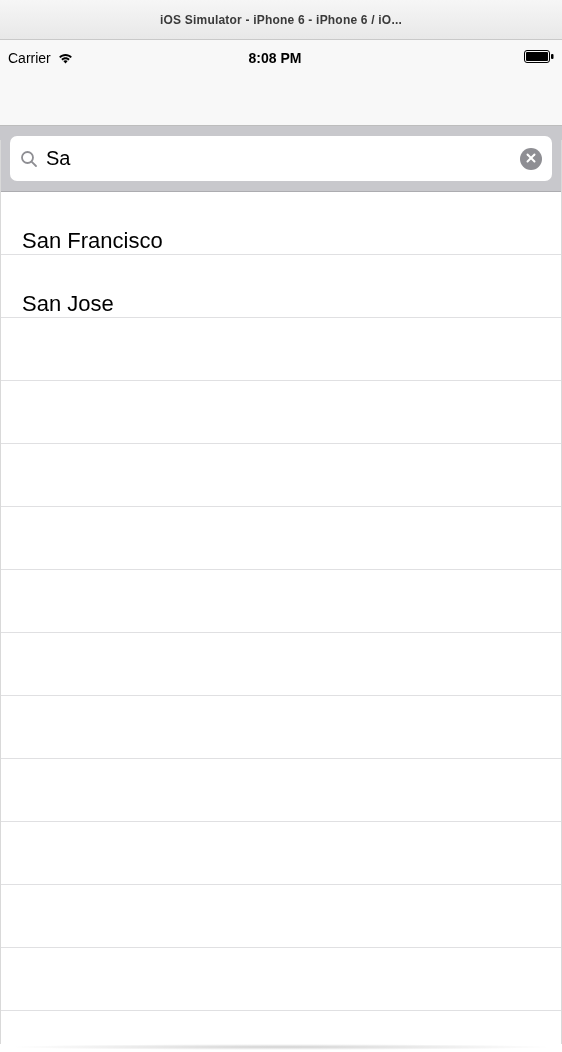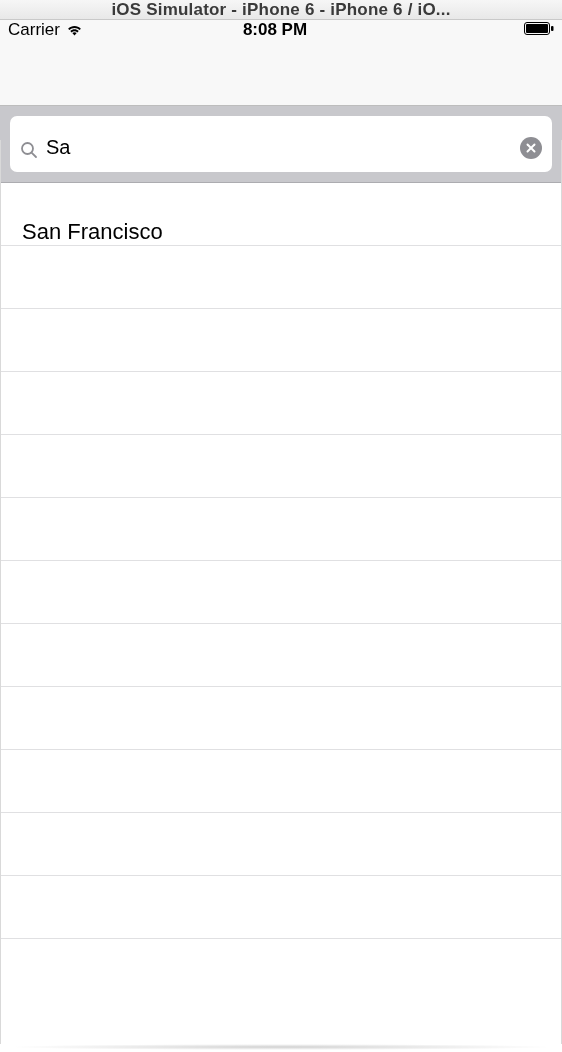--- a/index.html
+++ b/index.html
@@ -5,39 +5,39 @@
     * { box-sizing: border-box; margin: 0; padding: 0; }
     body {
       font-family: -apple-system, "Helvetica Neue", Helvetica, Arial, sans-serif;
       background: #fff;
       width: 562px;
       height: 1052px;
       overflow: hidden;
       position: relative;
     }
     .window-titlebar {
-      height: 20px;
+      height: 40px;
       background: linear-gradient(to bottom, #f6f6f6 0%, #e8e8e8 100%);
       border-bottom: 1px solid #c9c9c9;
       display: flex;
       align-items: center;
       justify-content: center;
-      font-size: 17px;
+      font-size: 12px;
       font-weight: 600;
       color: #3a3a3a;
       letter-spacing: 0.2px;
     }
     .status-bar {
       height: 26px;
       background: #f8f8f8;
       display: flex;
-      align-items: flex-start;
+      align-items: flex-end;
       justify-content: space-between;
       padding: 0 8px;
-      font-size: 17px;
+      font-size: 14px;
       font-weight: 500;
       color: #000;
     }
     .status-left { display: flex; align-items: center; gap: 6px; }
     .wifi-icon { display: inline-flex; }
     .status-center {
       position: absolute;
       left: 0; right: 12px;
       text-align: center;
       font-weight: 600;
@@ -50,23 +50,23 @@
       border-bottom: 1px solid #bdbdbd;
     }
     .search-wrap {
       background: #c8c8cc;
       padding: 10px 10px;
       border-bottom: 1px solid #acacb0;
     }
     .search-field {
       background: #fff;
       border-radius: 7px;
-      height: 56px;
+      height: 45px;
       display: flex;
-      align-items: flex-end;
+      align-items: center;
       padding: 13px 10px;
       gap: 8px;
     }
     .search-icon { color: #8e8e93; display: inline-flex; flex-shrink: 0; }
     .search-input {
       flex: 1;
       border: none;
       outline: none;
       font-size: 20px;
       font-weight: 400;
@@ -168,20 +168,23 @@
         </svg>
       </span>
     </button>
   </div>
 </div>
 
 <div class="results" id="results-container">
     <div class="row">
       <span>San Francisco</span>
     </div>
+    <div class="row">
+      <span>San Jose</span>
+    </div>
     <div class="row empty"></div>
     <div class="row empty"></div>
     <div class="row empty"></div>
     <div class="row empty"></div>
     <div class="row empty"></div>
     <div class="row empty"></div>
     <div class="row empty"></div>
     <div class="row empty"></div>
     <div class="row empty"></div>
     <div class="row empty"></div>

